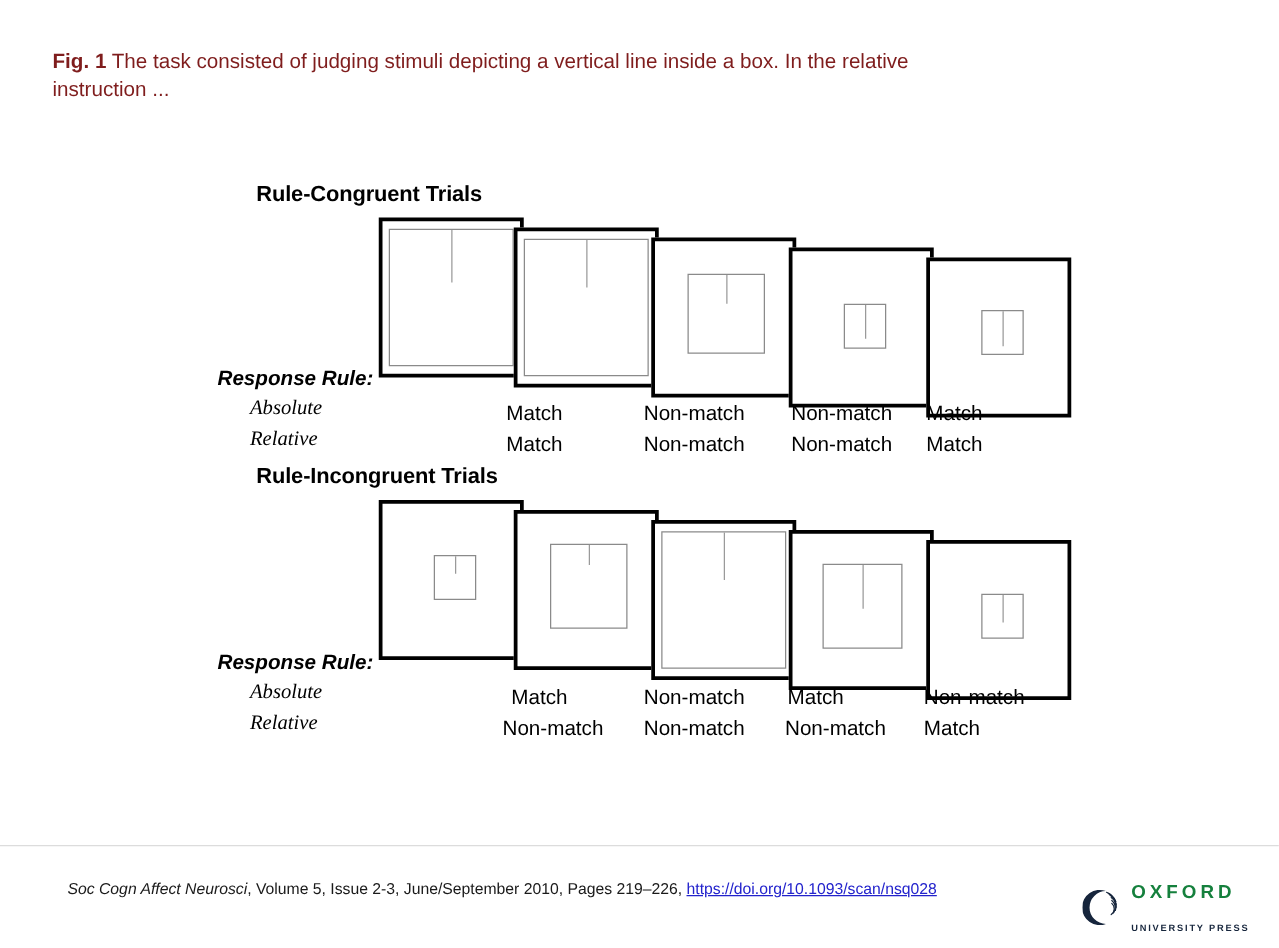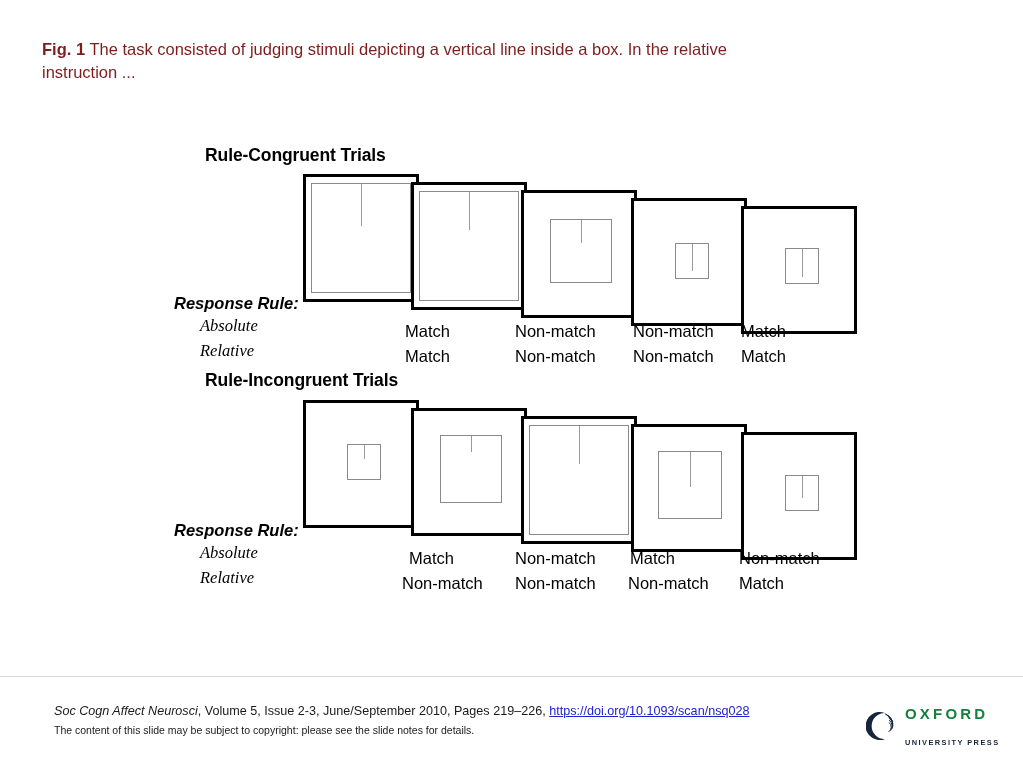--- a/index.html
+++ b/index.html
@@ -192,21 +192,20 @@
   <div class="ans" style="left:515px;top:439px;width:118px;">Non-match</div>
   <div class="ans" style="left:628px;top:439px;width:118px;">Non-match</div>
   <div class="ans" style="left:739px;top:439px;width:118px;">Match</div>
 
 </div>
 
 <div id="footer-rule"></div>
 
 <div id="footer">
   <div id="cite"><span class="jour">Soc Cogn Affect Neurosci</span><span>, Volume 5, Issue 2-3, June/September 2010, Pages 219–226, </span><a href="#">https://doi.org/10.1093/scan/nsq028</a></div>
-  <div id="copyright">The content of this slide may be subject to copyright: please see the slide notes for details.</div>
 </div>
 
 <div id="oup">
   <svg class="mark" viewBox="0 0 64 64">
     <path d="M40 4 A30 30 0 1 0 40 60 A25 25 0 1 1 40 4 Z" fill="#16253c"></path>
     <g stroke="#16253c" stroke-width="2.1" fill="none" stroke-linecap="round">
       <path d="M41 6 A27 27 0 0 1 57 22"></path>
       <path d="M44 8 A24 24 0 0 1 57 27"></path>
       <path d="M47 11 A21 21 0 0 1 57 32"></path>
       <path d="M49 15 A18 18 0 0 1 56 37"></path>

